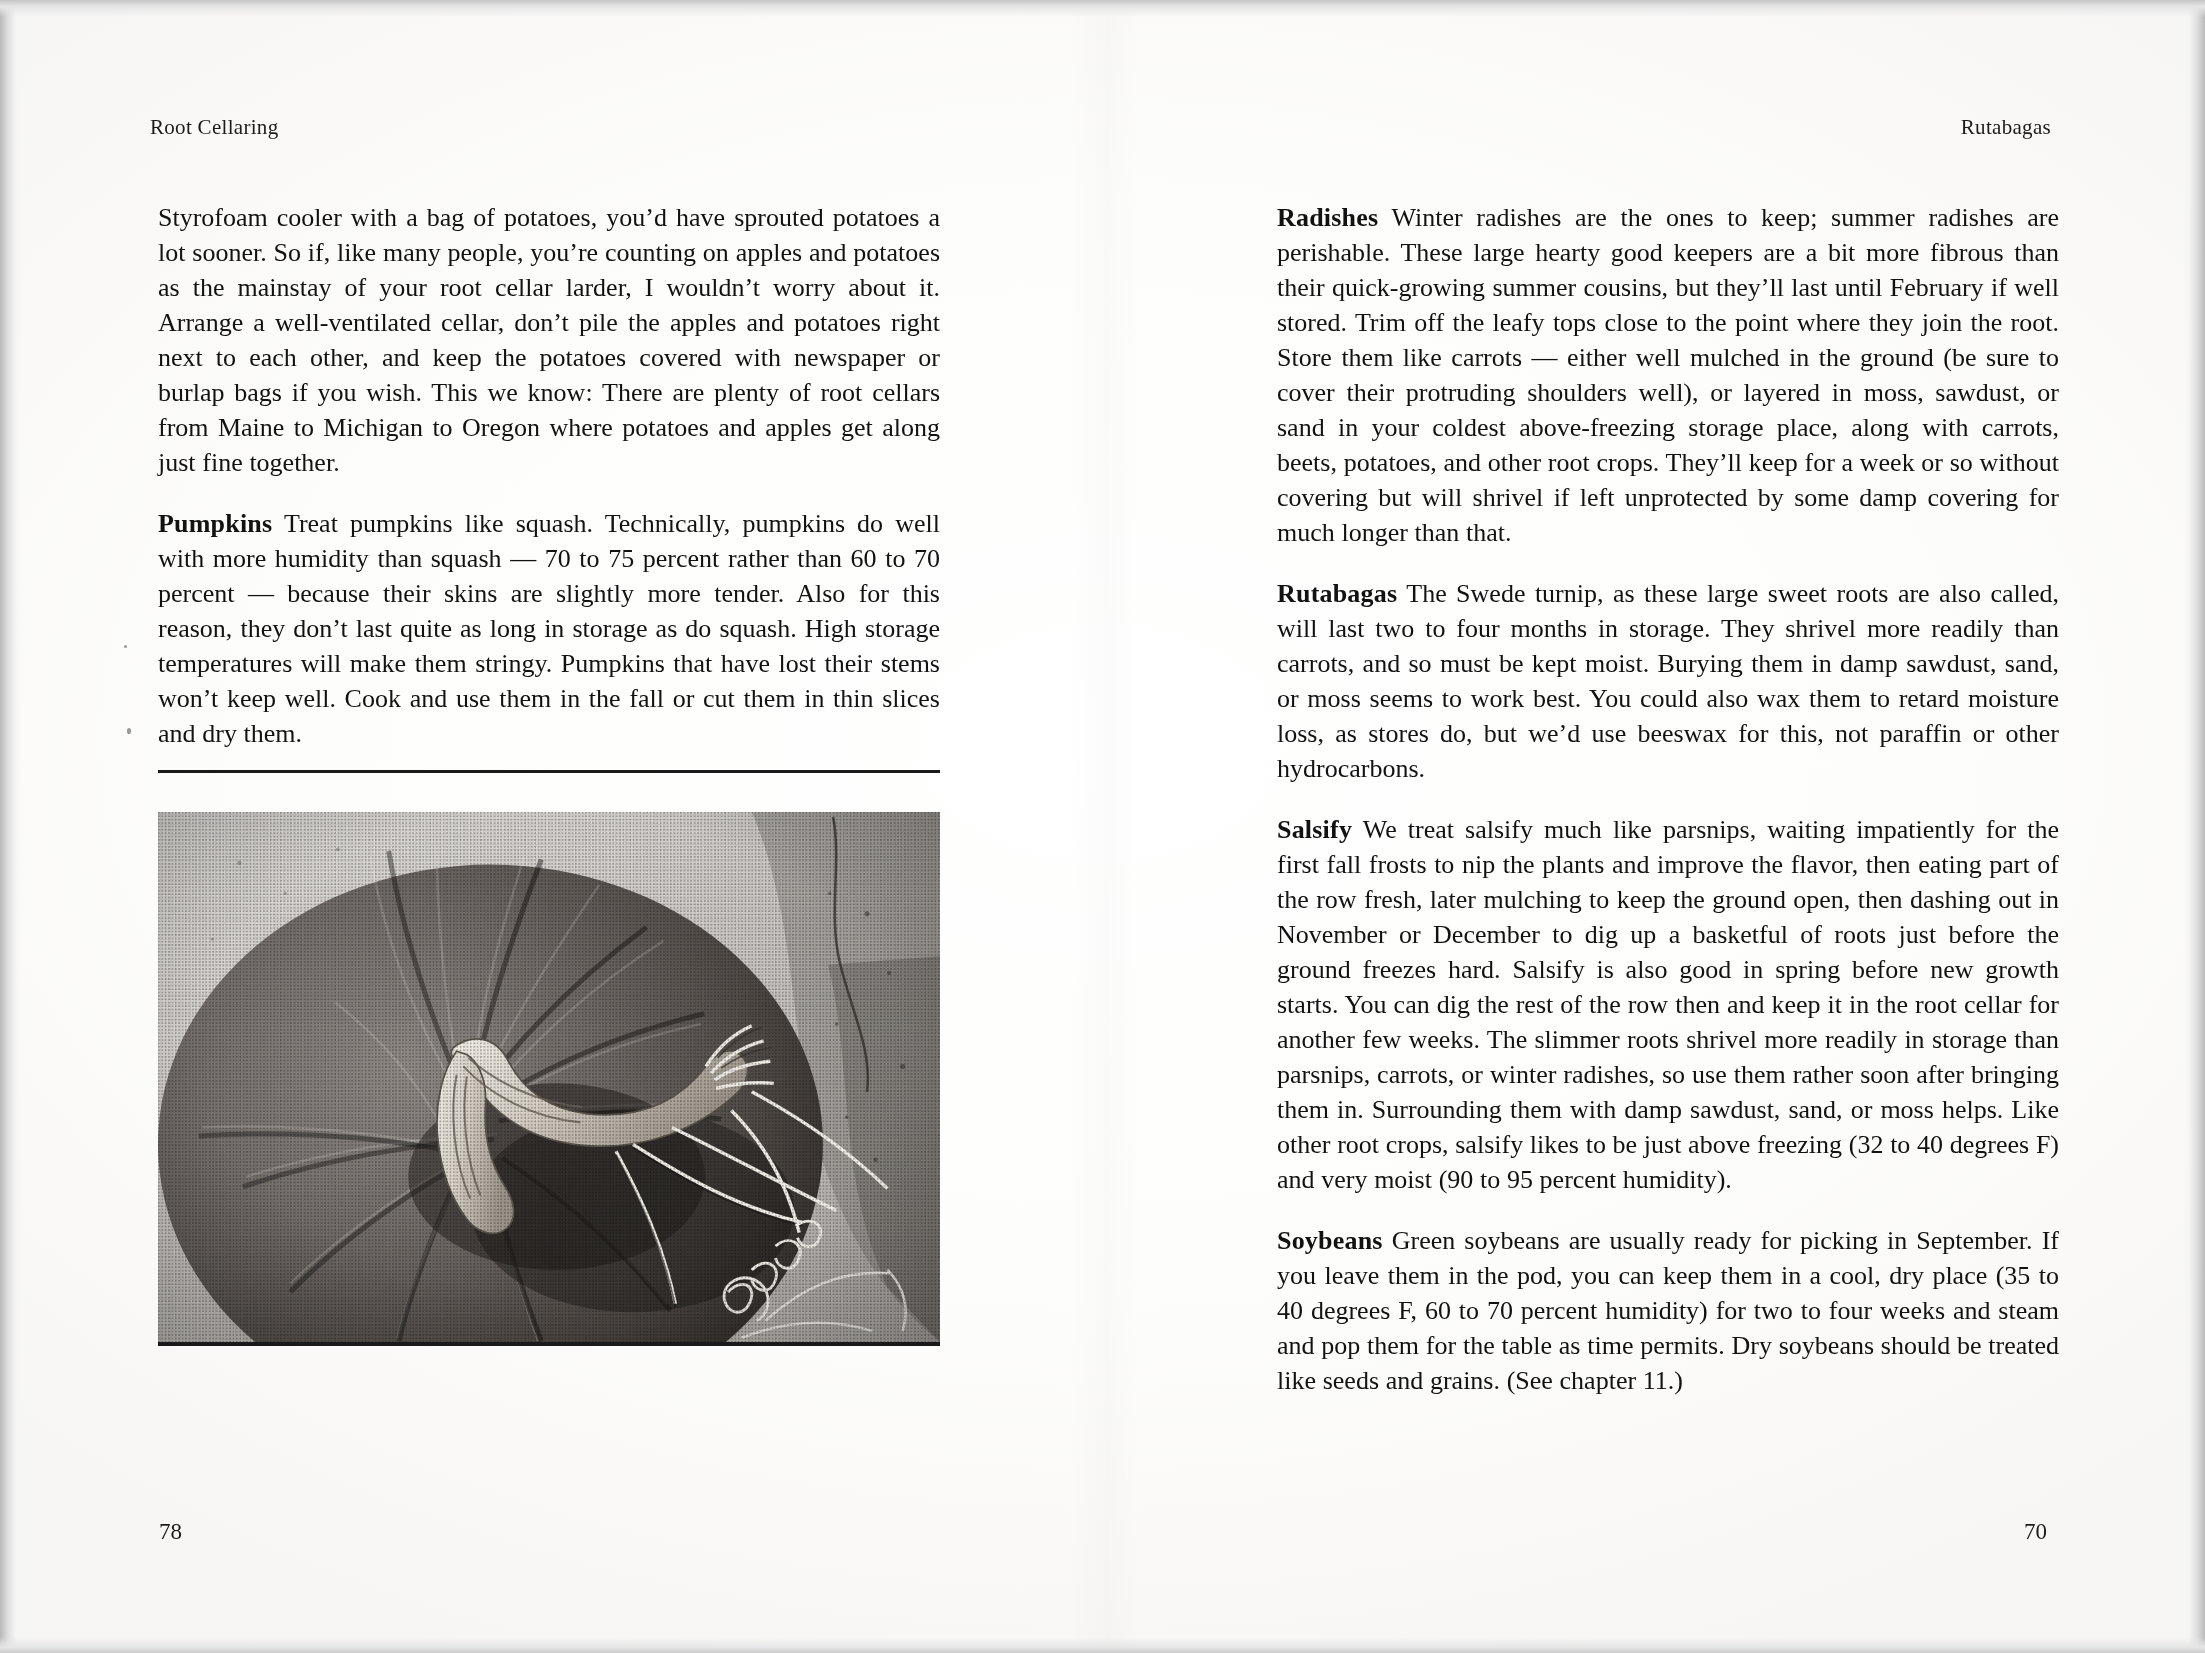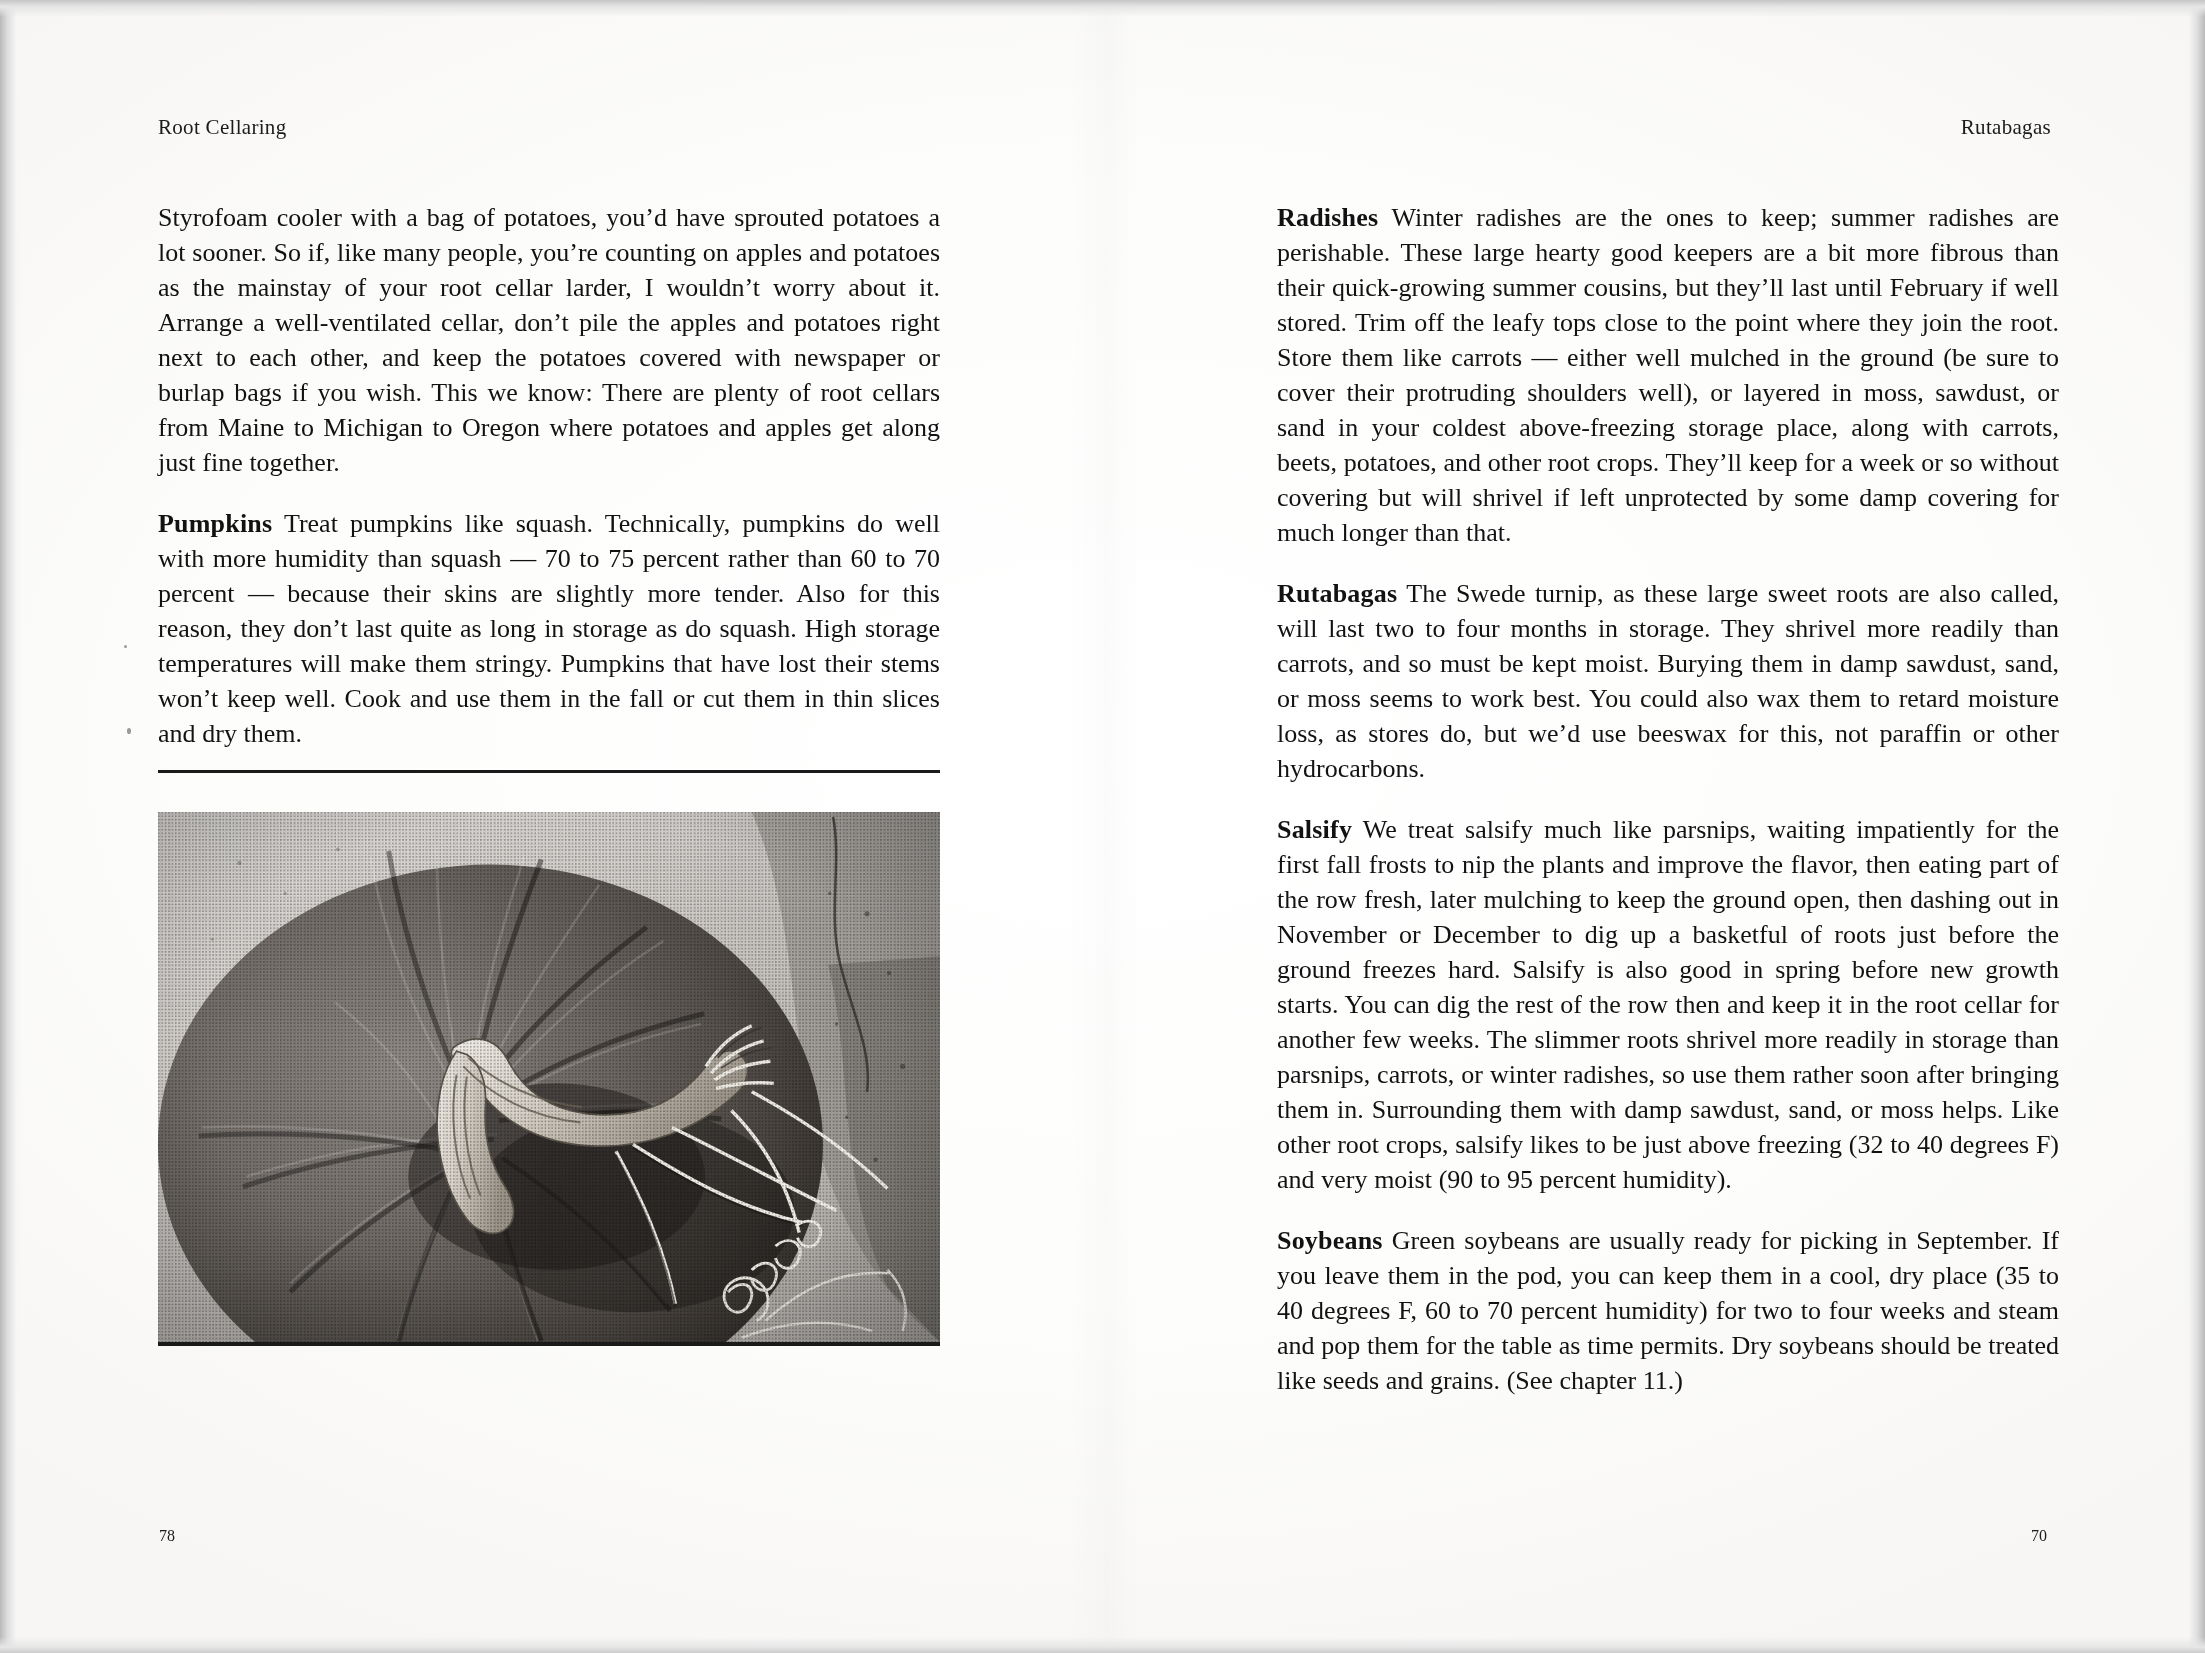--- a/index.html
+++ b/index.html
@@ -42,21 +42,21 @@
 
   
   .running-head {
     position: absolute;
     top: 115px;
     font-size: 21px;
     letter-spacing: 0.3px;
     color: #1b1b1b;
     white-space: nowrap;
   }
-  #head-verso { left: 158px; }
+  #head-verso { left: 150px; }
   #head-recto { right: 154px; text-align: right; }
 
   
   .column {
     position: absolute;
     top: 200px;
     width: 782px;
   }
   #col-left  { left: 158px; }
   #col-right { left: 1277px; }
@@ -123,21 +123,21 @@
     line-height: 30px;
     color: #111111;
     text-align: left;
     margin-bottom: 18.7px;
   }
 
   
   .folio {
     position: absolute;
     bottom: 109px;
-    font-size: 16px;
+    font-size: 23px;
     color: #1b1b1b;
   }
   #folio-verso { left: 159px; }
   #folio-recto { right: 158px; }
 
   
   .speck { position:absolute; background:#9a9a9a; border-radius:50%; }
 </style>
 </head>
 <body>

